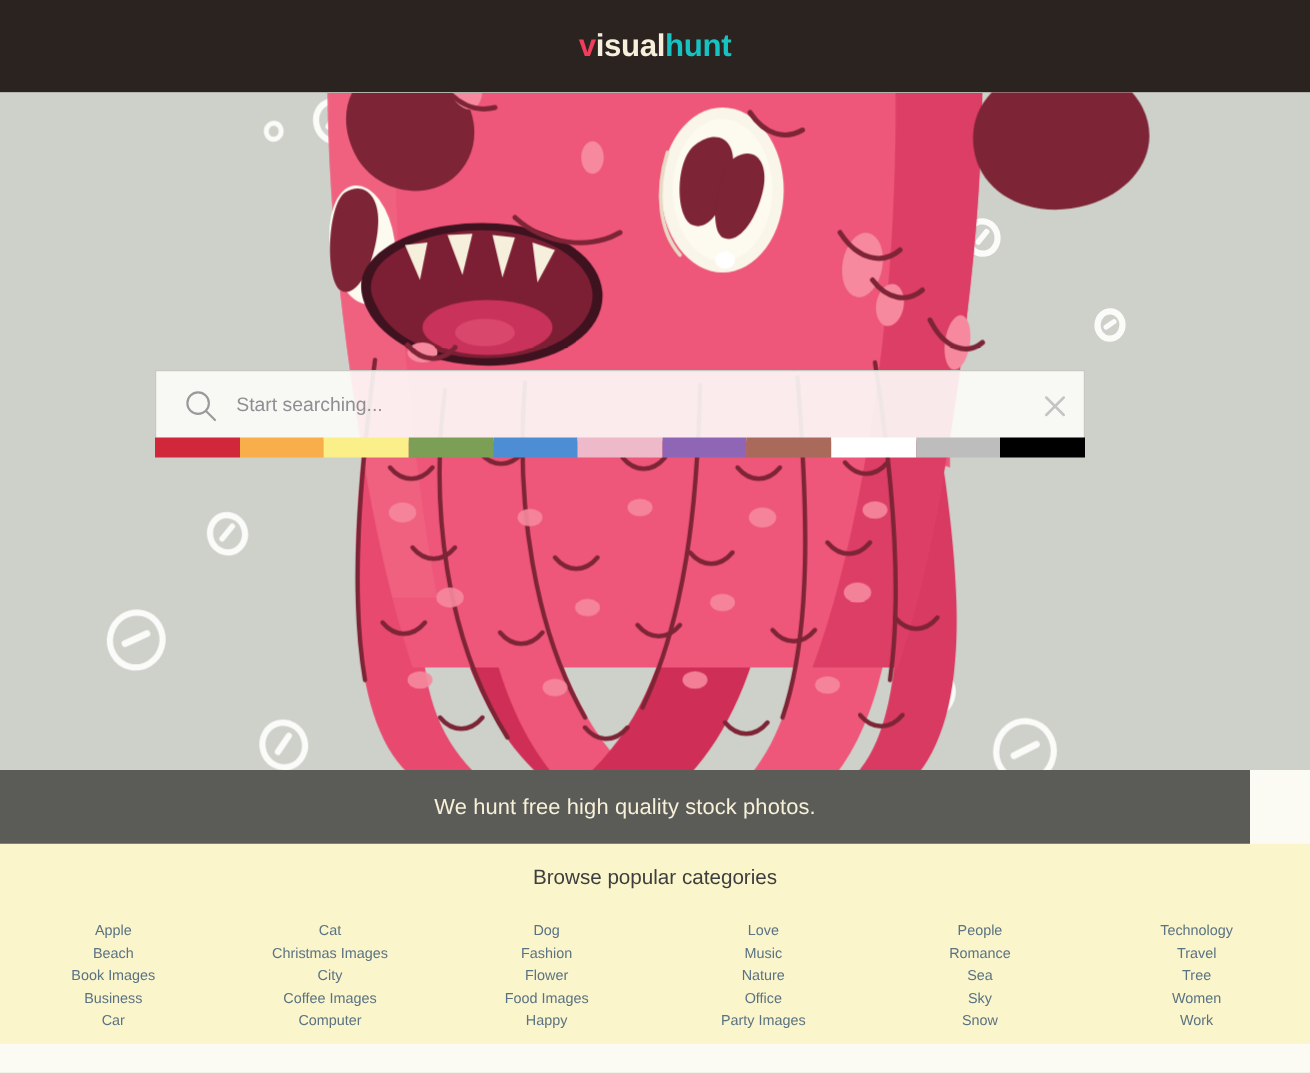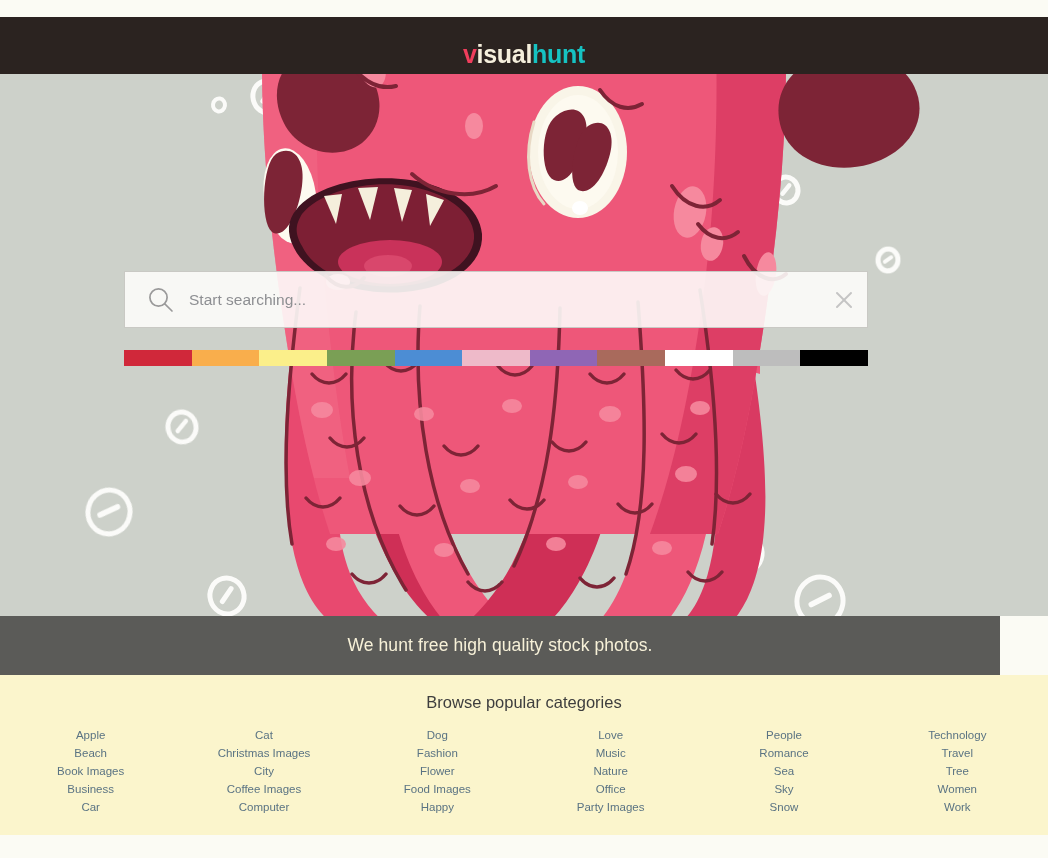--- a/index.html
+++ b/index.html
@@ -6,39 +6,39 @@
   html,body { width:1048px; height:858px; }
   body {
     font-family:"Liberation Sans", sans-serif;
     background:#fbfbf4;
     overflow:hidden;
   }
   .page { position:relative; width:1048px; height:858px; }
 
   
   .header {
-    position:absolute; top:17px; left:0; width:1048px; height:74px;
+    position:absolute; top:0; left:0; width:1048px; height:74px;
     background:#2b2320;
     display:flex; align-items:center; justify-content:center;
   }
   .logo { font-size:25px; font-weight:bold; letter-spacing:-0.3px; line-height:1; }
   .logo .l-v { color:#ef3e5c; }
   .logo .l-isual { color:#f5efdc; }
   .logo .l-hunt { color:#16c2c2; }
 
   
   .hero {
     position:absolute; top:74px; left:0; width:1048px; height:542px;
     background:#cdd1ca; overflow:hidden;
   }
   .hero-art { position:absolute; inset:0; width:100%; height:100%; display:block; }
 
   
   .search-wrap {
-    position:absolute; top:197px; left:124px; width:744px; height:57px;
+    position:absolute; top:222px; left:124px; width:744px; height:57px;
     z-index:6;
   }
   .search-box {
     position:absolute; inset:0;
     background:rgba(253,252,250,0.90);
     border:1px solid #c9c9c4;
     display:flex; align-items:center;
   }
   .search-icon { margin-left:22px; width:28px; height:28px; flex:none; }
   .search-input {
@@ -70,21 +70,21 @@
   
   .categories {
     position:absolute; top:675px; left:0; width:1048px; height:160px;
     background:#fbf5cc;
   }
   .cat-title {
     text-align:center; padding-top:18px;
     font-size:16.5px; color:#3e3e3e; font-weight:normal;
   }
   .cat-cols {
-    display:flex; margin-top:14px; padding:0 4px;
+    display:flex; margin-top:24px; padding:0 4px;
   }
   .cat-col { flex:1 1 0; text-align:center; }
   .cat-link {
     display:block; font-size:11.5px; line-height:18px;
     color:#5a7383; text-decoration:none; cursor:pointer;
   }
 
   .footer-strip {
     position:absolute; top:851px; left:0; width:1048px; height:7px;
     background:#fbfbf4;

